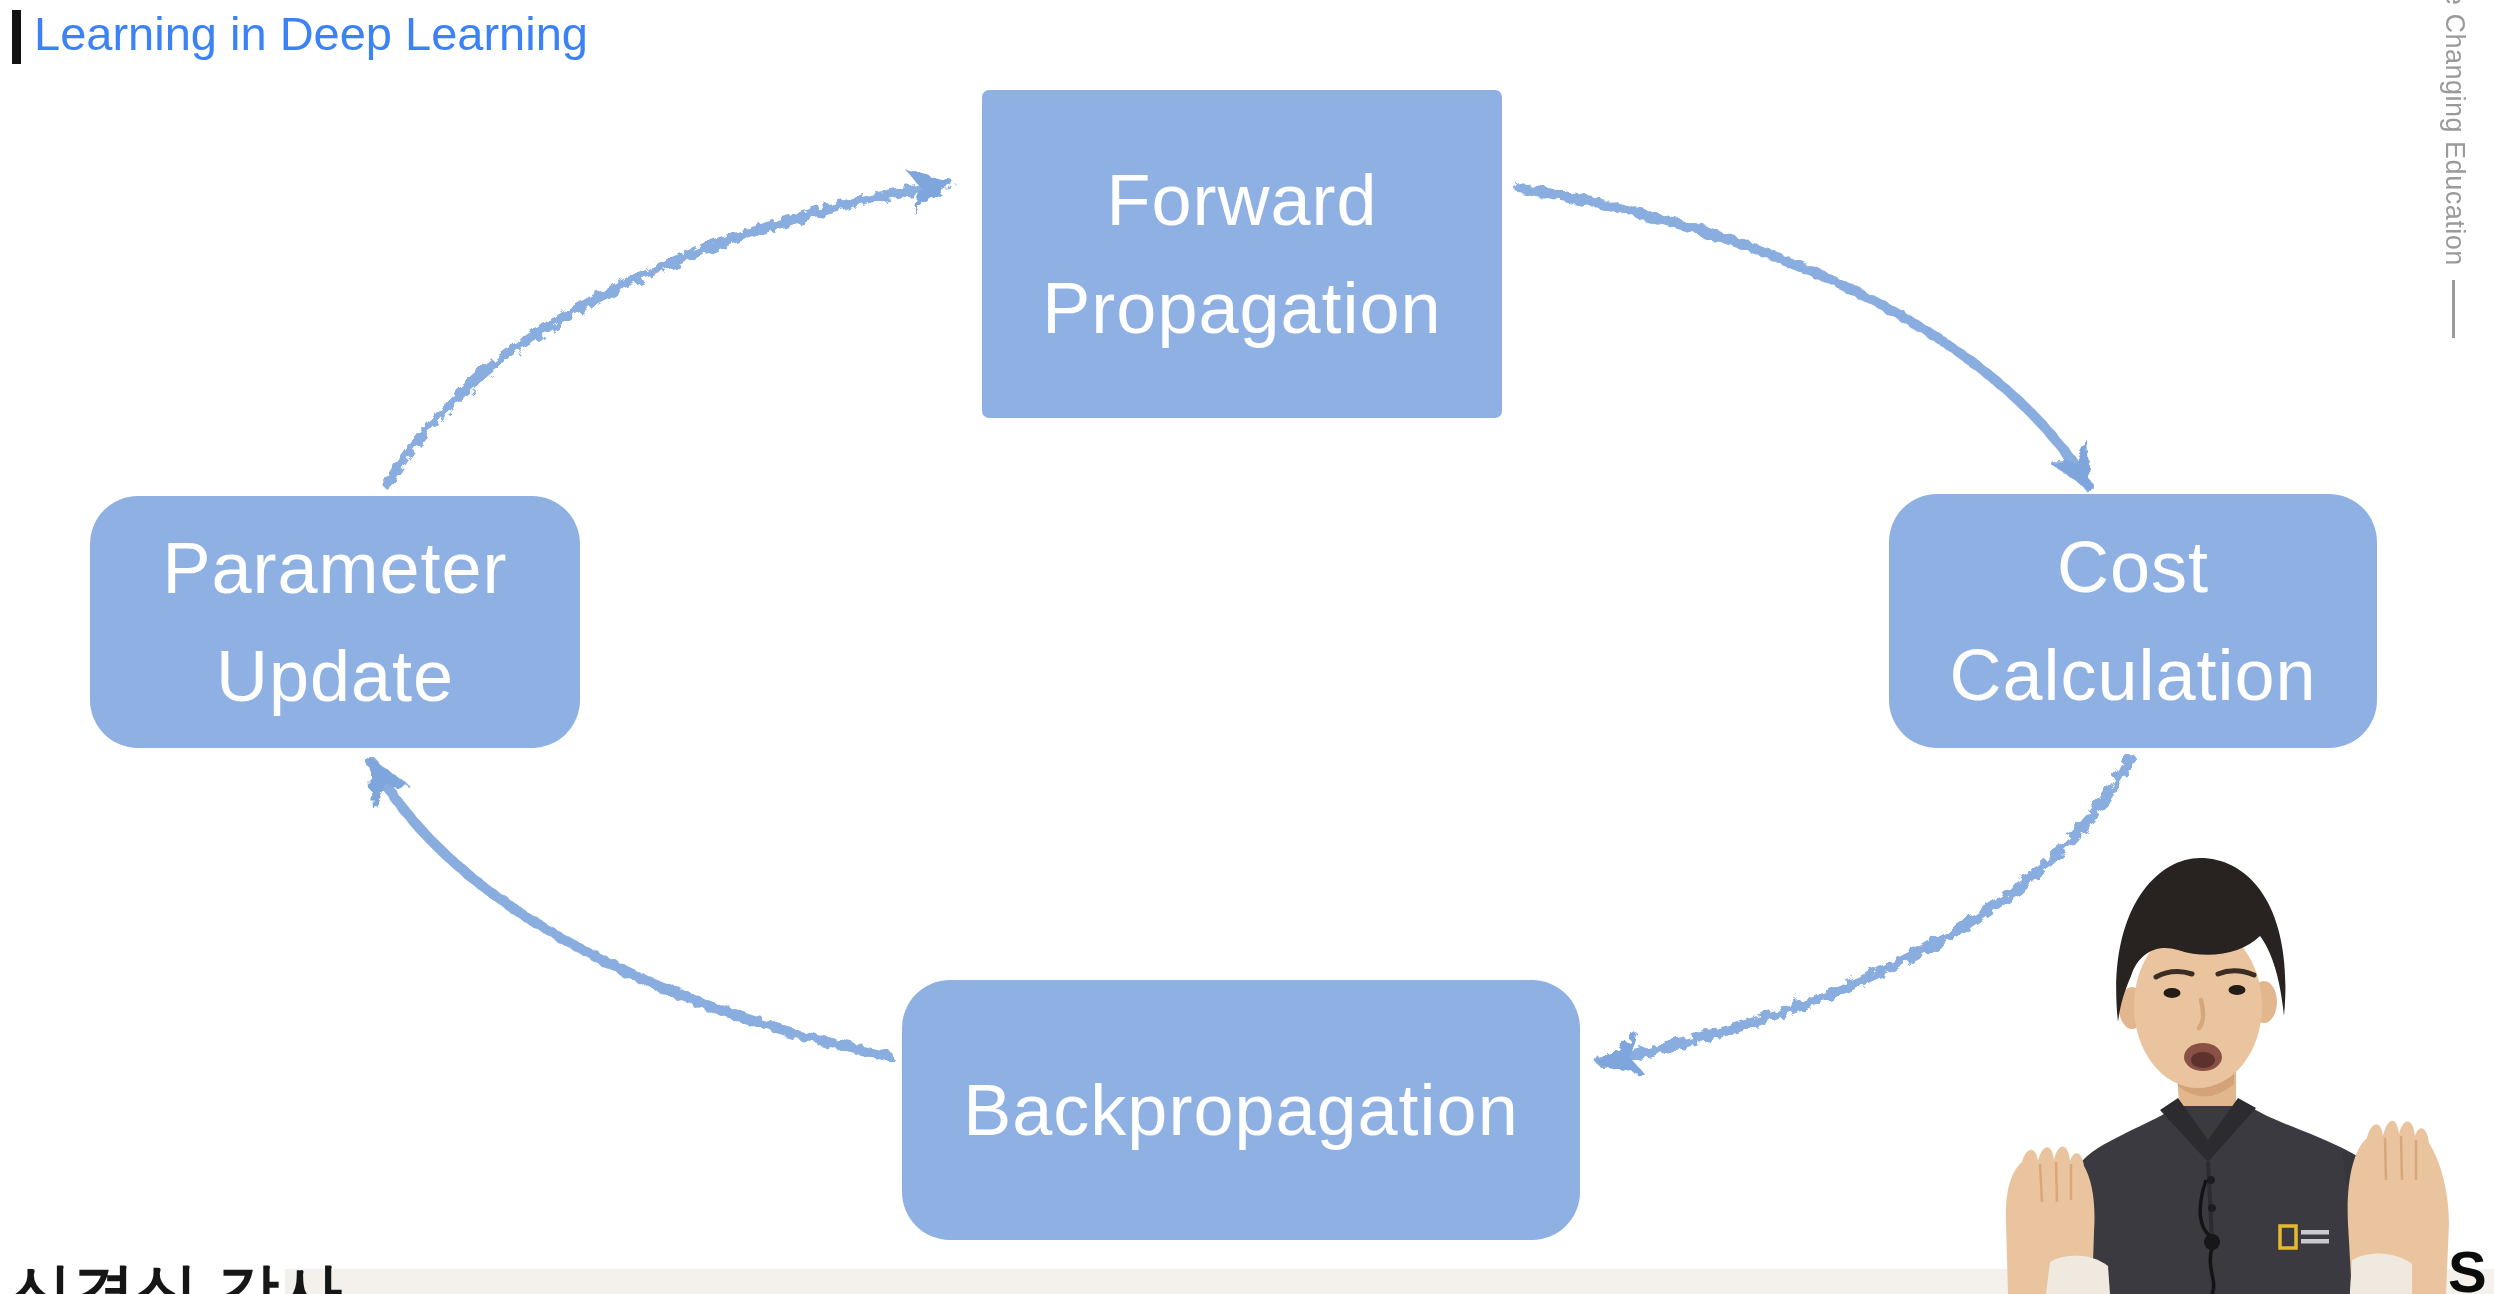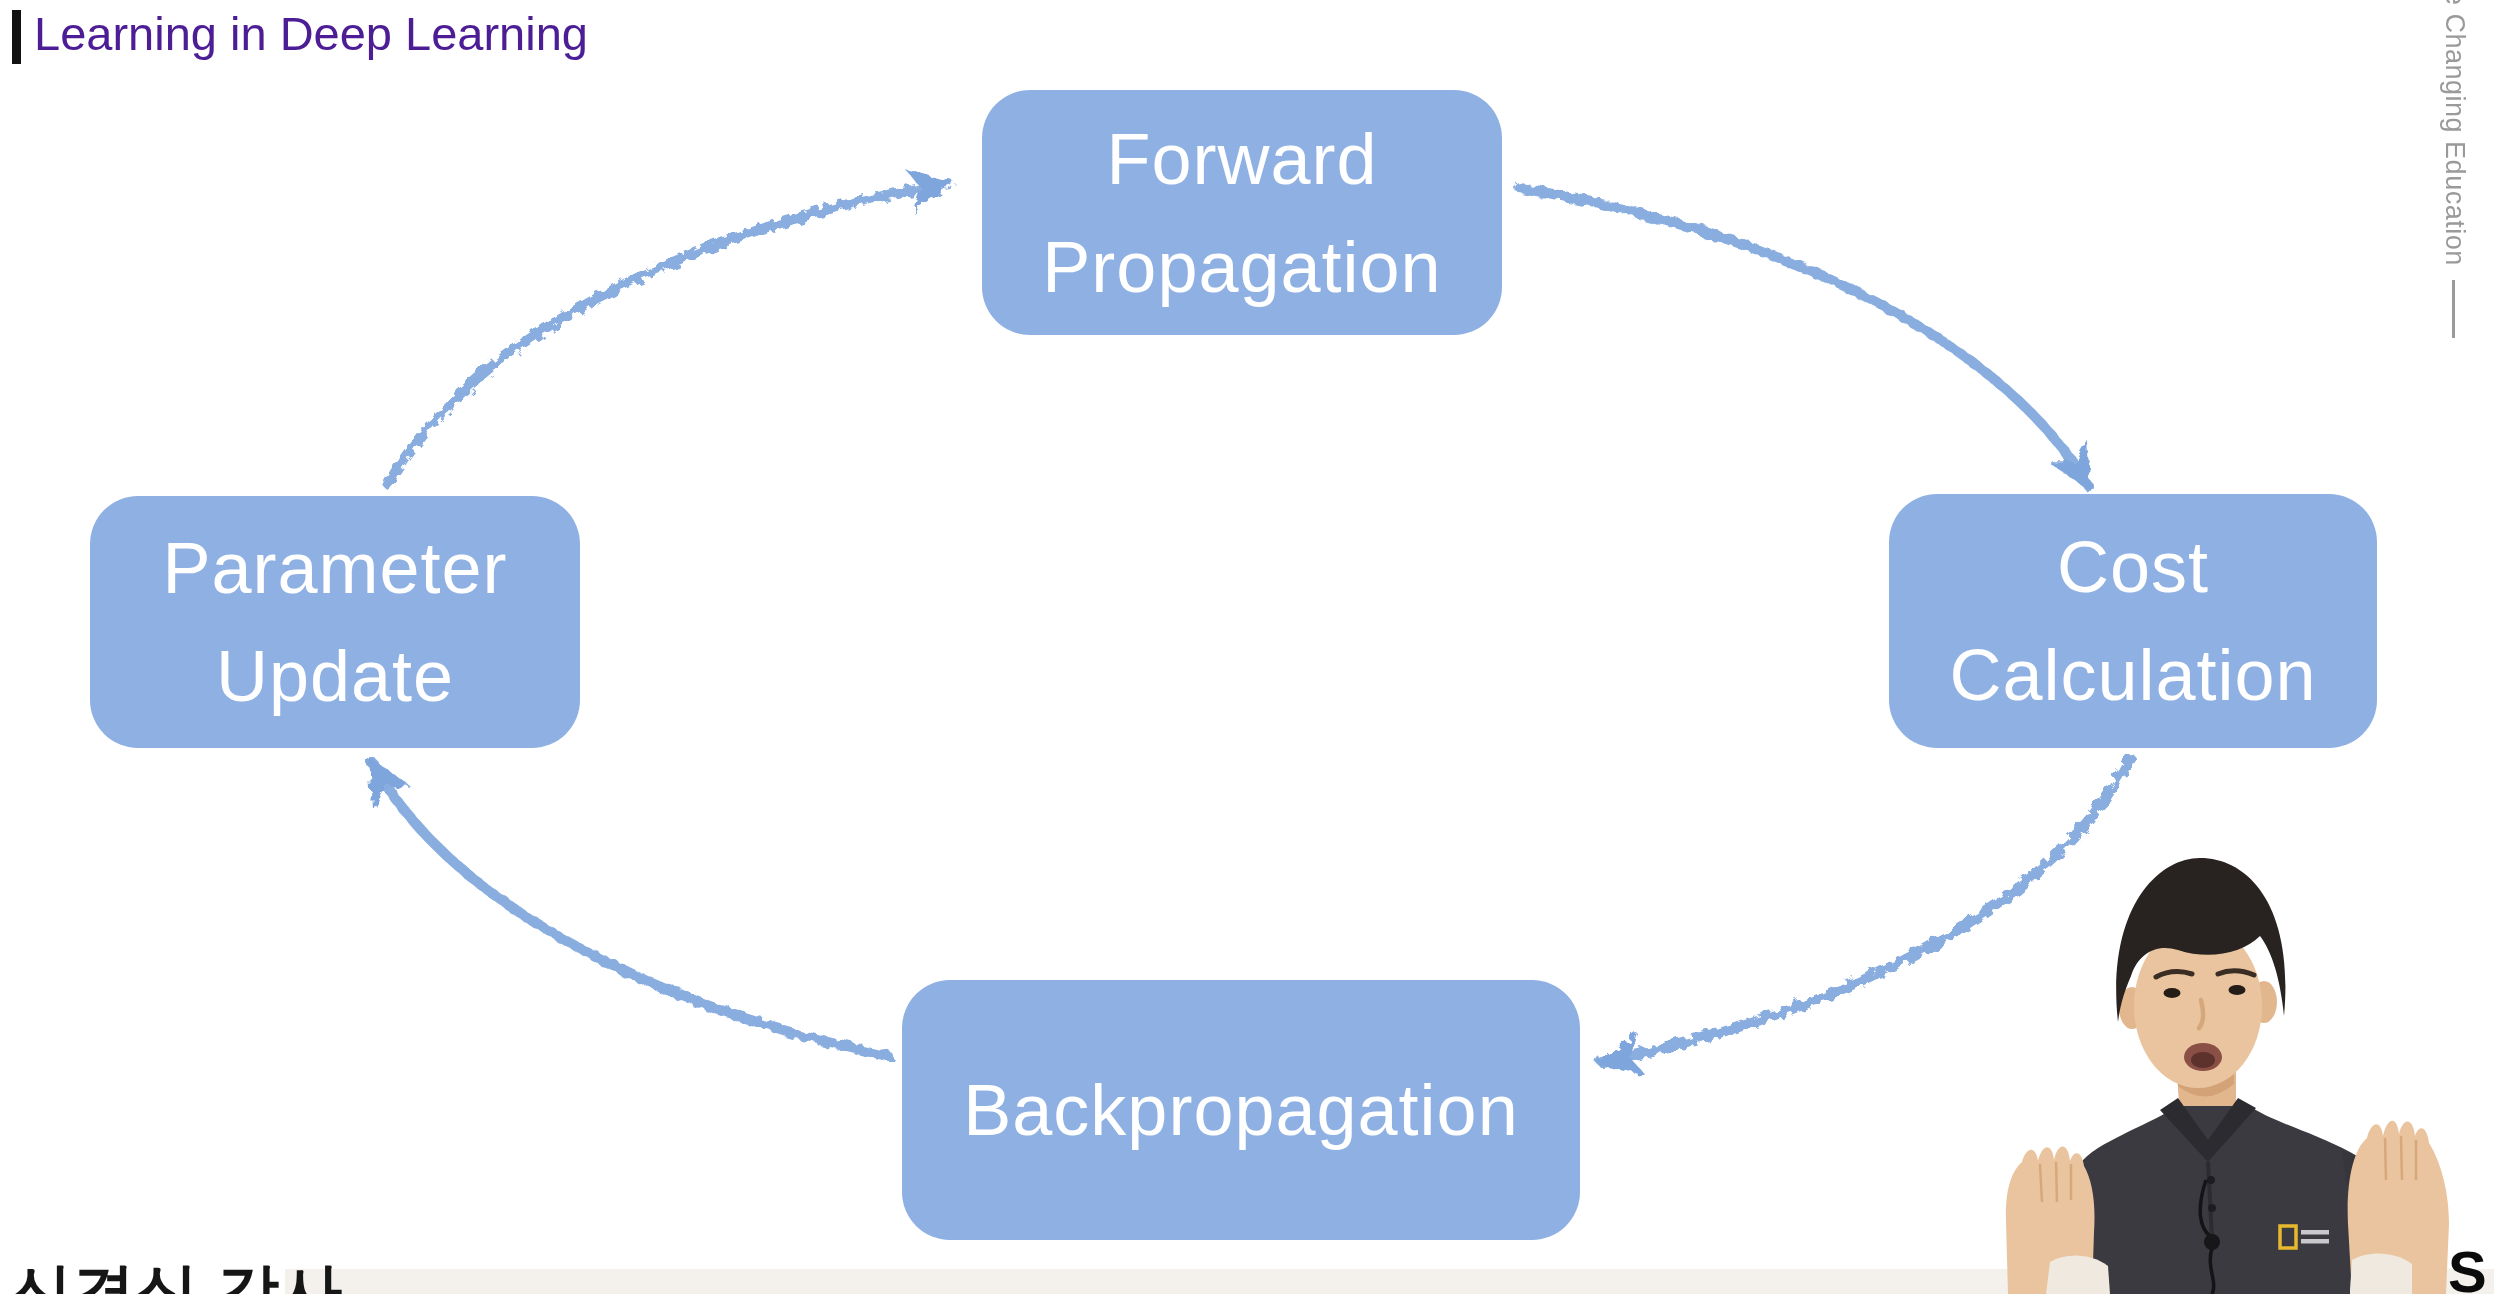--- a/index.html
+++ b/index.html
@@ -4,32 +4,32 @@
 <style>
   html,body{margin:0;padding:0;background:#fff;}
   .canvas{
     position:relative;width:2494px;height:1294px;overflow:hidden;background:#ffffff;
     font-family:"Liberation Sans", sans-serif;
   }
   
   .title-bar{position:absolute;left:12px;top:10px;width:9px;height:54px;background:#121212;}
   .page-title{
     position:absolute;left:34px;top:6px;margin:0;
-    font-size:47px;font-weight:500;color:#4c1d95;letter-spacing:0px;white-space:nowrap;
+    font-size:47px;font-weight:500;color:#3b82f6;letter-spacing:0px;white-space:nowrap;
   }
   
   .node{
     position:absolute;border-radius:48px;background:#8FB0E3;
     display:flex;align-items:center;justify-content:center;text-align:center;
   }
   .node-label{
     color:#ffffff;font-size:72px;line-height:108px;font-weight:400;
     white-space:pre-line;letter-spacing:1px;
   }
-  .node-forward {left:982px; top:90px;  width:520px;height:245px;}
+  .node-forward {left:982px; top:90px;  width:520px;height:328px;border-radius:7px;}
   .node-cost    {left:1889px;top:494px; width:488px;height:254px;align-items:center;}
   .node-backprop{left:902px; top:980px; width:678px;height:260px;}
   .node-update  {left:90px;  top:496px; width:490px;height:252px;}
   
   .arrows{position:absolute;left:0;top:0;}
   
   .side-text{
     position:absolute;left:2470px;top:-10px;transform:rotate(90deg);transform-origin:0 0;
     font-size:27px;color:#9a9a9a;white-space:nowrap;letter-spacing:0.5px;
   }

